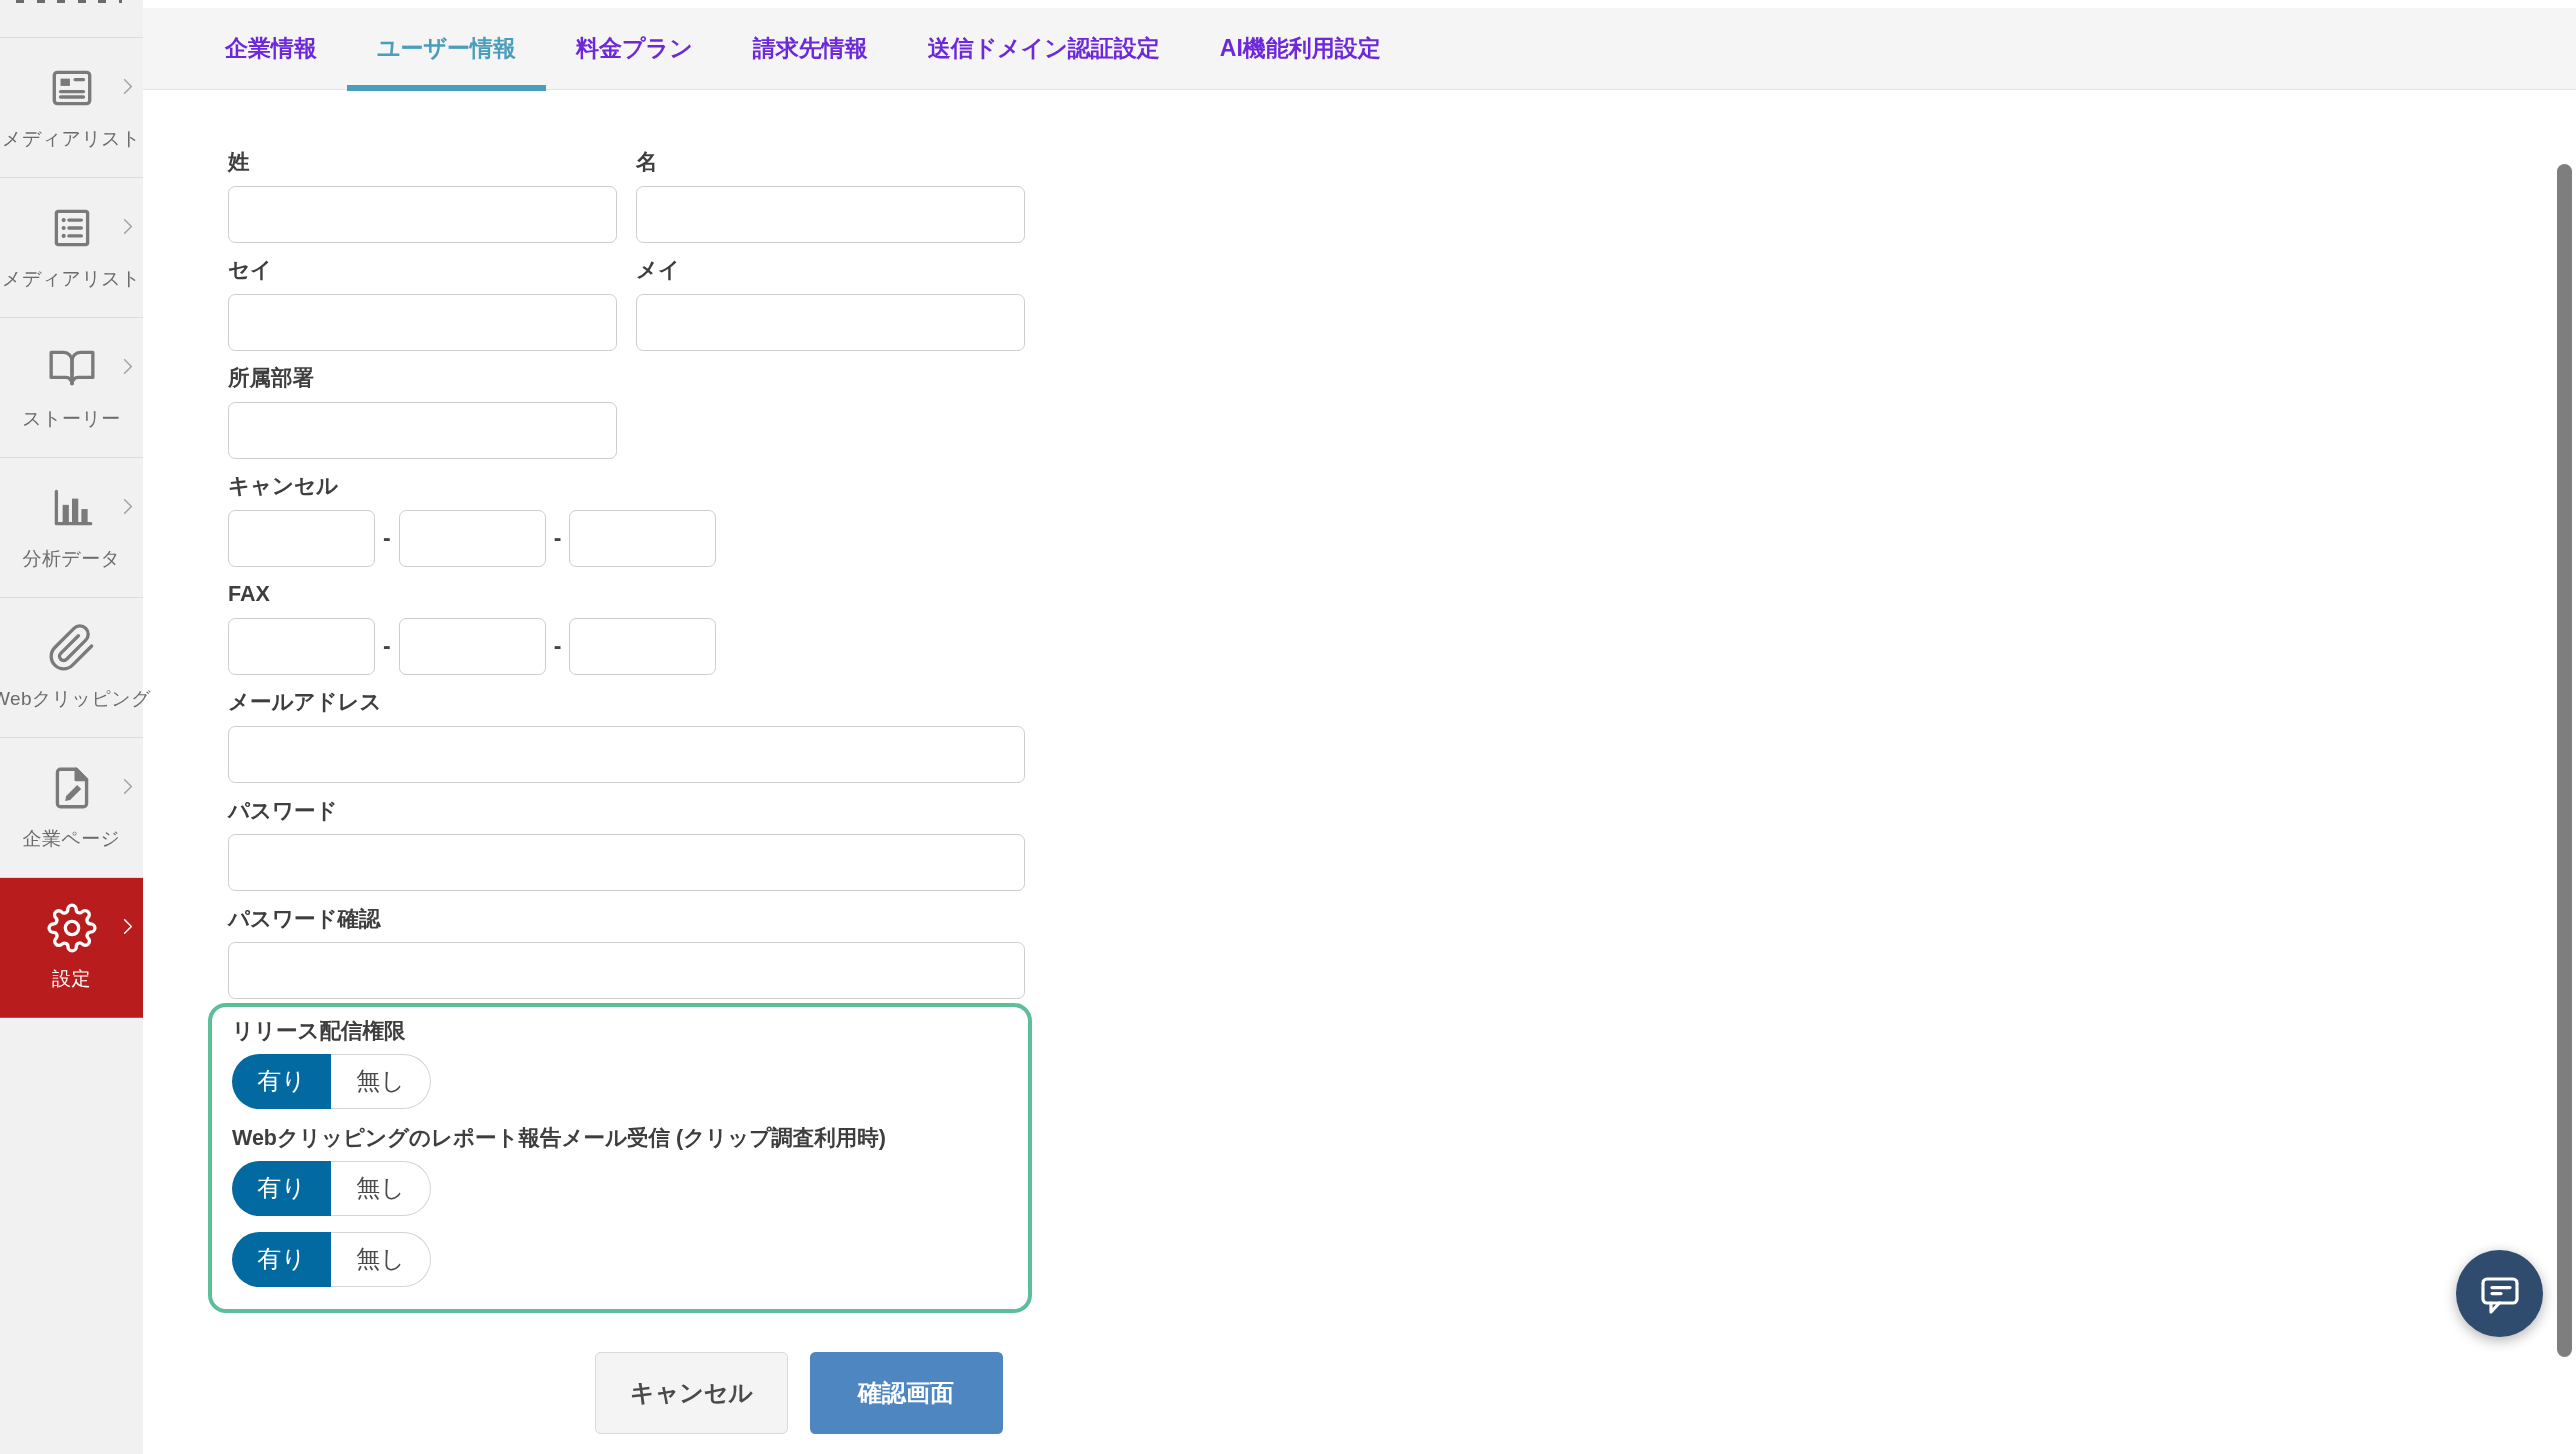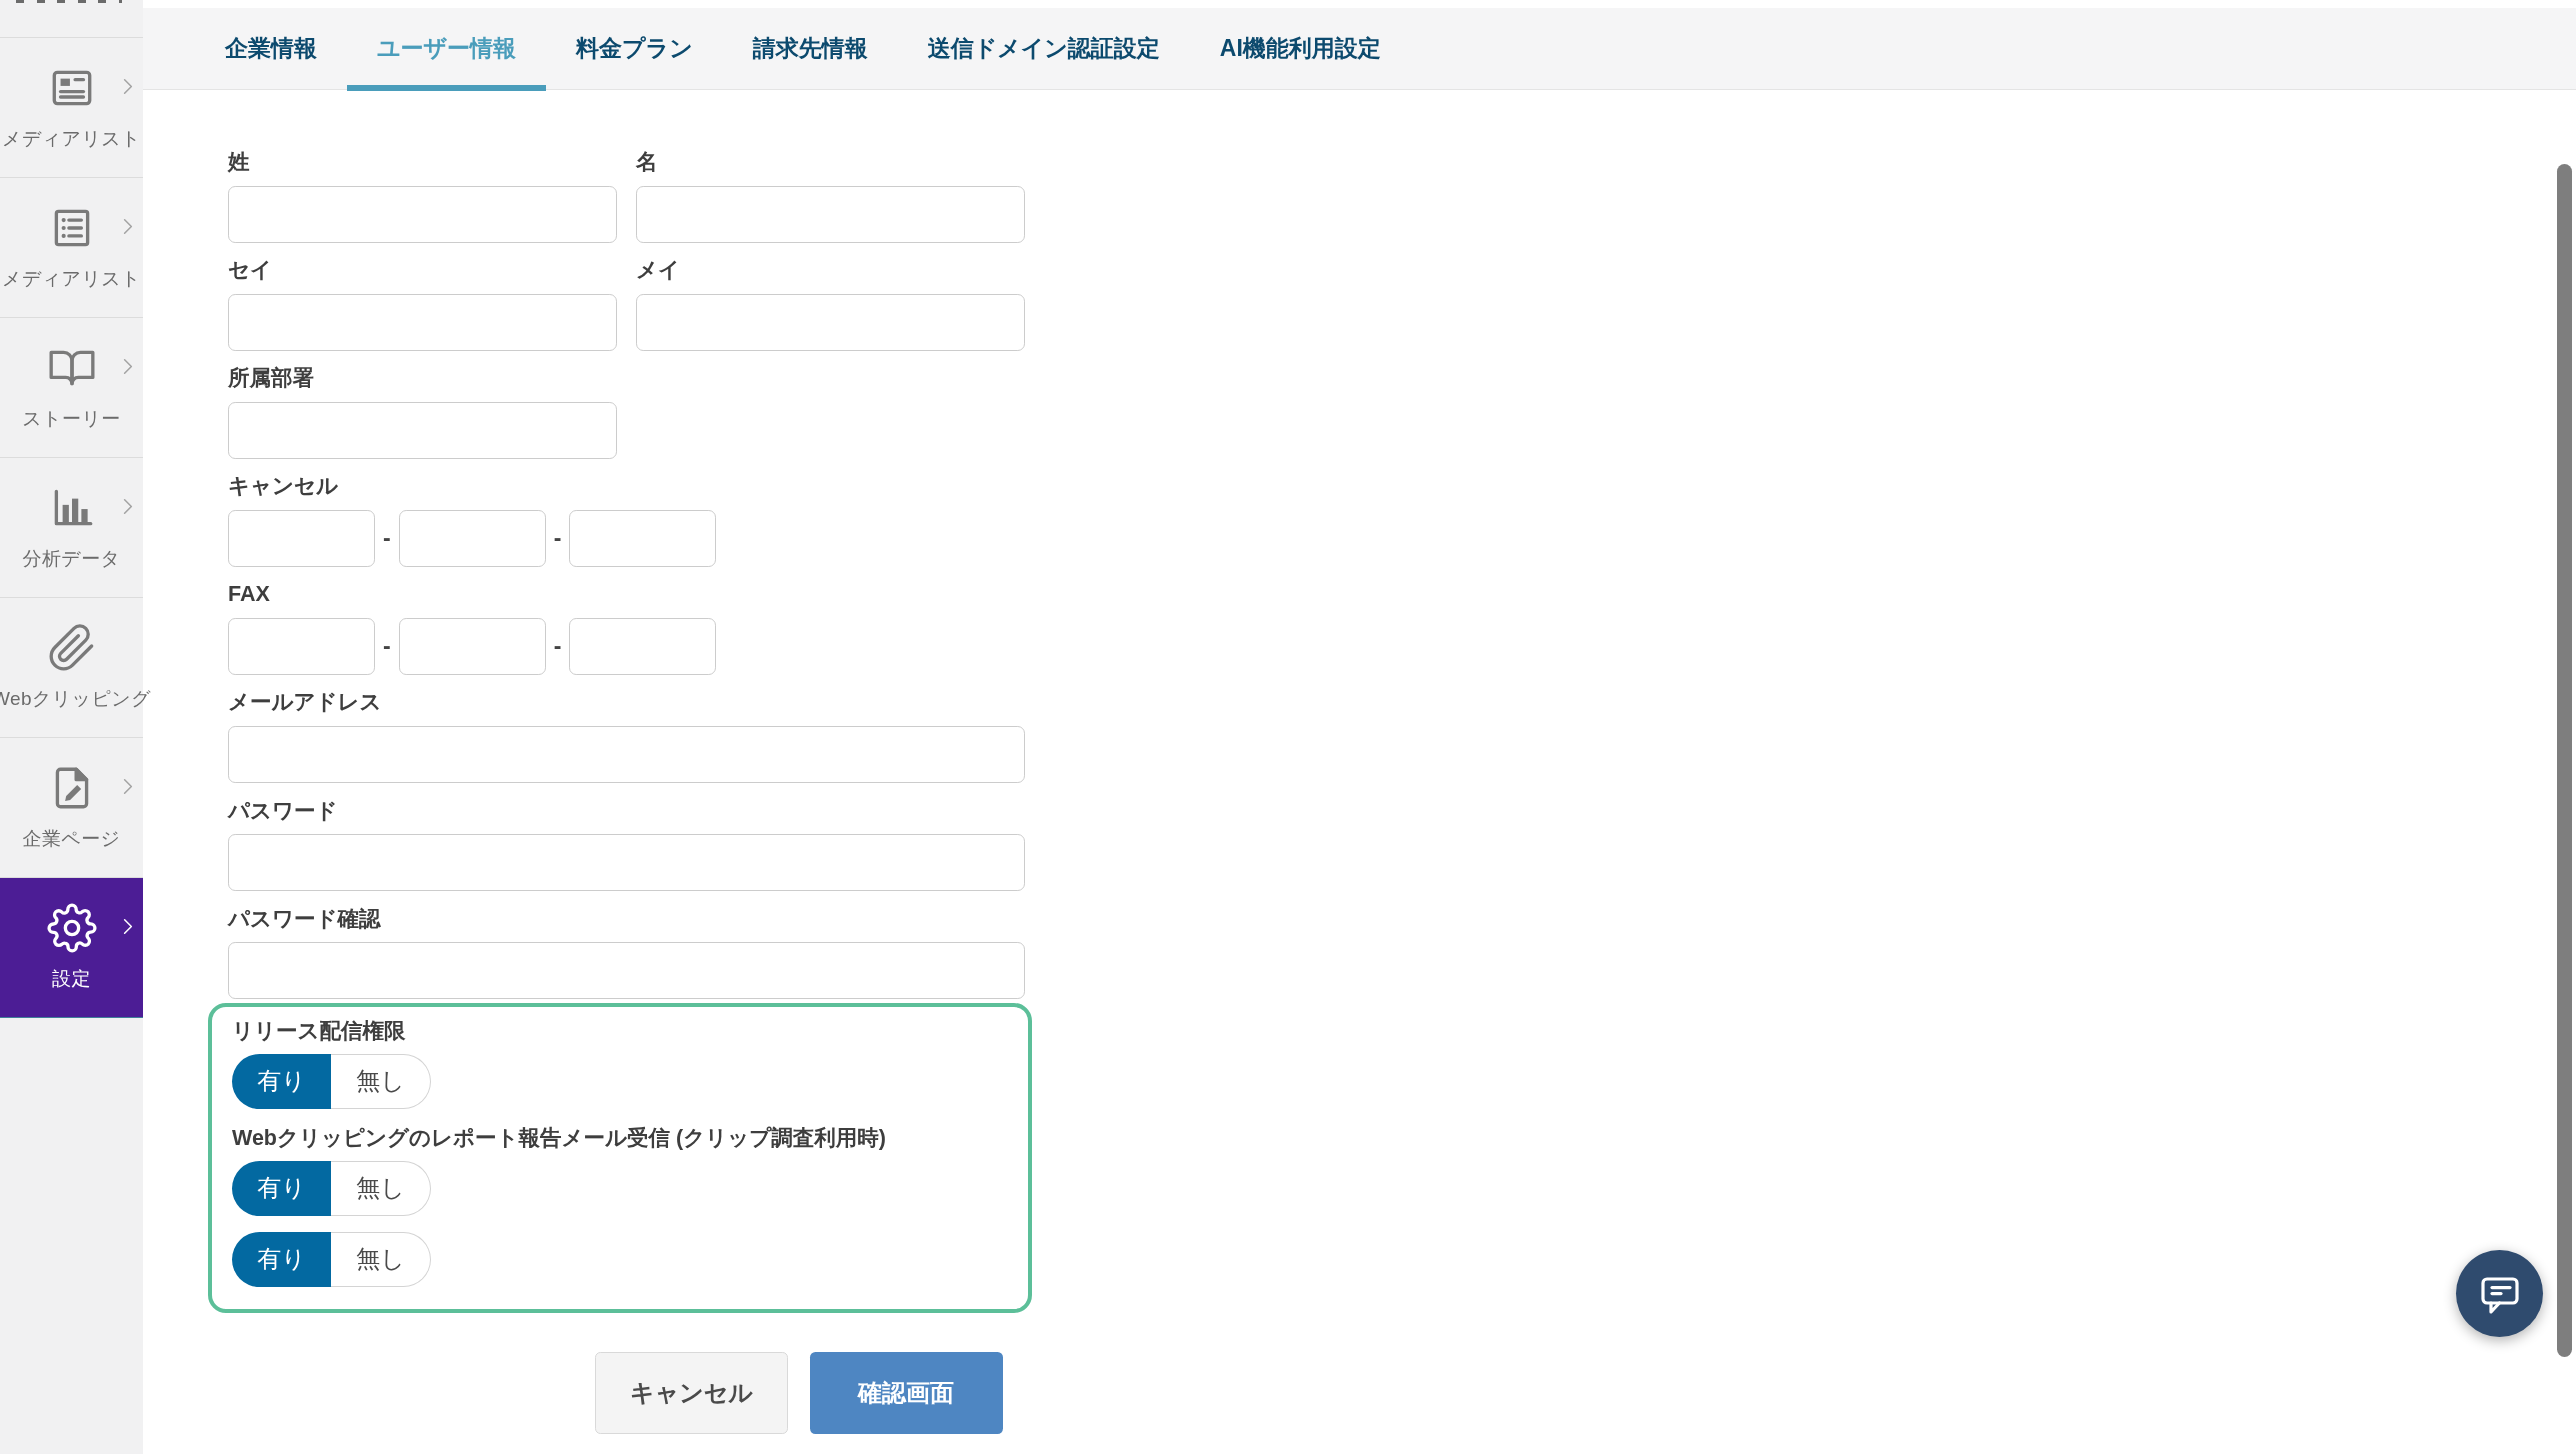--- a/index.html
+++ b/index.html
@@ -10,28 +10,28 @@
   
   .sidebar { position:absolute; left:0; top:0; width:143px; height:1454px; background:#f1f1f2; z-index:3; }
   .sidebar-partial { position:relative; height:37px; border-bottom:0.9px solid #dcdcdc; }
   .cut-marks { position:absolute; top:0; left:16px; width:106px; height:2.7px;
     background:repeating-linear-gradient(90deg,#6b6b6b 0 8px, transparent 8px 20.6px); }
   .side-item { position:relative; height:140px; box-sizing:border-box; border-bottom:0.9px solid #dcdcdc;
     display:flex; flex-direction:column; align-items:center; justify-content:center; gap:13.4px; cursor:pointer; }
   .side-item .icn { width:50px; height:50px; color:#7a7a7a; flex:0 0 auto; }
   .side-item .lbl { font-size:19px; color:#6b6b6b; white-space:nowrap; letter-spacing:0.4px; }
   .side-item .chev { position:absolute; right:4.5px; top:37px; width:23px; height:23px; color:#a3a3a3; }
-  .side-item.active { background:#4c1d95; border-bottom-color:#3f7e9a; }
+  .side-item.active { background:#b91c1c; border-bottom-color:#3f7e9a; }
   .side-item.active .icn, .side-item.active .chev { color:#ffffff; }
   .side-item.active .lbl { color:#ffffff; }
   svg.stroke { fill:none; stroke:currentColor; stroke-width:1.6; stroke-linecap:round; stroke-linejoin:round; }
   
   .tabbar { position:absolute; left:143px; top:8px; right:0; height:81px; background:#f5f5f6;
     border-bottom:1.8px solid #e4e4e4; display:flex; align-items:stretch; padding-left:52px; box-sizing:content-box; z-index:2; }
-  .tab { position:relative; padding:0 30px; display:flex; align-items:center; font-size:23px; font-weight:bold; color:#0c4a6e; cursor:pointer; white-space:nowrap; }
+  .tab { position:relative; padding:0 30px; display:flex; align-items:center; font-size:23px; font-weight:bold; color:#6d28d9; cursor:pointer; white-space:nowrap; }
   .tab.active { color:#4a9dbb; }
   .tab.active::after { content:""; position:absolute; left:0; right:0; bottom:-1.8px; height:6.3px; background:#4a9dbb; }
   
   .main { position:absolute; left:143px; top:90px; right:0; bottom:0; background:#fff; z-index:1; }
   .form { padding:59px 0 0 85px; }
   .field-label { display:block; font-size:21.5px; font-weight:bold; color:#3e3e3e; line-height:27px; margin-bottom:9.8px; }
   .row { margin-bottom:14.3px; }
   .cols { display:flex; gap:19px; }
   input.box { box-sizing:border-box; height:57px; border:1.8px solid #cccccc; border-radius:7.2px; background:#fff;
     font-size:23px; color:#333; padding:0 12.5px; outline:none; font-family:inherit; }

